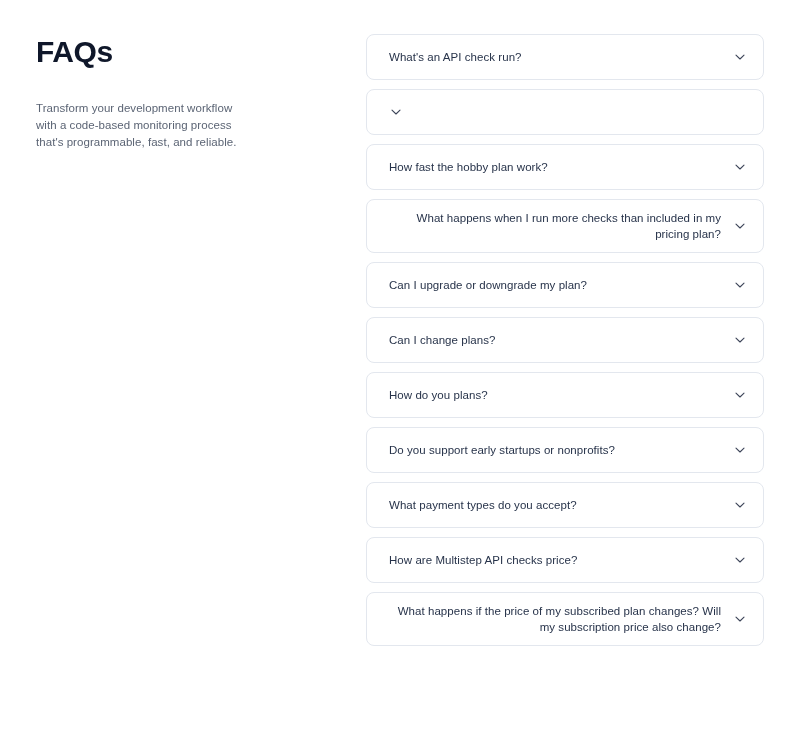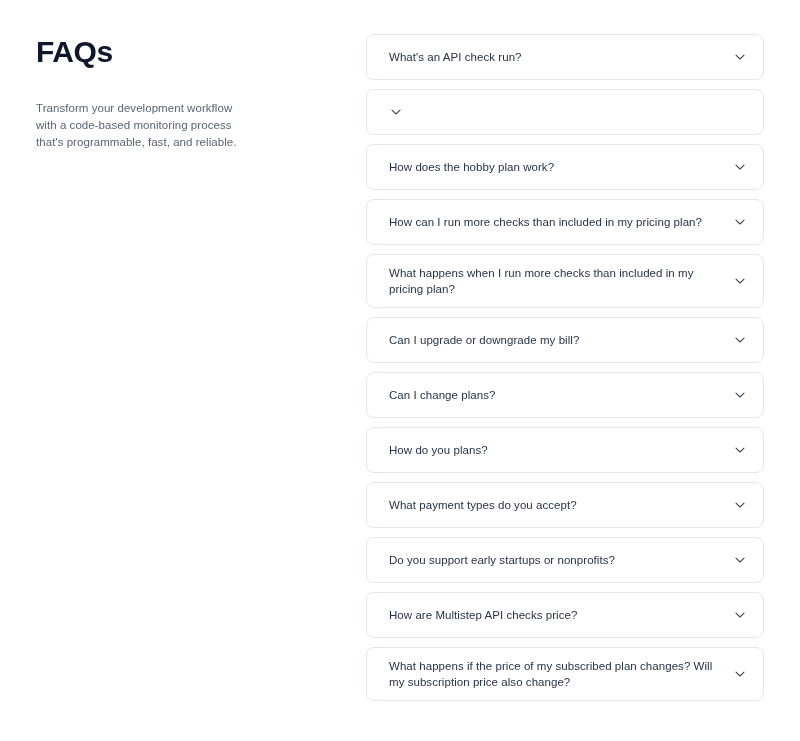--- a/index.html
+++ b/index.html
@@ -36,20 +36,21 @@
     line-height: 17px;
     color: #5b6474;
     max-width: 210px;
     letter-spacing: 0.05px;
     margin-top: 26px;
   }
   .right-col {
     flex: 1;
     padding-left: 30px;
     padding-top: 4px;
+    text-align: right;
   }
   .faq-list {
     display: flex;
     flex-direction: column;
     gap: 9px;
     width: 398px;
   }
   .faq-item {
     border: 1px solid #e3e7ee;
     border-radius: 8px;
@@ -97,45 +98,37 @@
           </span>
         </div>
         <div class="faq-item">
           <span class="chev">
             <svg width="14" height="14" viewBox="0 0 14 14" fill="none" xmlns="http://www.w3.org/2000/svg">
               <path d="M3 5.2 L7 9 L11 5.2" stroke="#3c4458" stroke-width="1.1" fill="none" stroke-linecap="round" stroke-linejoin="round"></path>
             </svg>
           </span>
         </div>
         <div class="faq-item">
-          <span class="faq-q">How does the hobby plan work?</span>
-          <span class="chev">
-            <svg width="14" height="14" viewBox="0 0 14 14" fill="none" xmlns="http://www.w3.org/2000/svg">
-              <path d="M3 5.2 L7 9 L11 5.2" stroke="#3c4458" stroke-width="1.1" fill="none" stroke-linecap="round" stroke-linejoin="round"></path>
-            </svg>
-          </span>
-        </div>
-        <div class="faq-item">
-          <span class="faq-q">How can I run more checks than included in my pricing plan?</span>
+          <span class="faq-q">How fast the hobby plan work?</span>
           <span class="chev">
             <svg width="14" height="14" viewBox="0 0 14 14" fill="none" xmlns="http://www.w3.org/2000/svg">
               <path d="M3 5.2 L7 9 L11 5.2" stroke="#3c4458" stroke-width="1.1" fill="none" stroke-linecap="round" stroke-linejoin="round"></path>
             </svg>
           </span>
         </div>
         <div class="faq-item">
           <span class="faq-q">What happens when I run more checks than included in my pricing plan?</span>
           <span class="chev">
             <svg width="14" height="14" viewBox="0 0 14 14" fill="none" xmlns="http://www.w3.org/2000/svg">
               <path d="M3 5.2 L7 9 L11 5.2" stroke="#3c4458" stroke-width="1.1" fill="none" stroke-linecap="round" stroke-linejoin="round"></path>
             </svg>
           </span>
         </div>
         <div class="faq-item">
-          <span class="faq-q">Can I upgrade or downgrade my bill?</span>
+          <span class="faq-q">Can I upgrade or downgrade my plan?</span>
           <span class="chev">
             <svg width="14" height="14" viewBox="0 0 14 14" fill="none" xmlns="http://www.w3.org/2000/svg">
               <path d="M3 5.2 L7 9 L11 5.2" stroke="#3c4458" stroke-width="1.1" fill="none" stroke-linecap="round" stroke-linejoin="round"></path>
             </svg>
           </span>
         </div>
         <div class="faq-item">
           <span class="faq-q">Can I change plans?</span>
           <span class="chev">
             <svg width="14" height="14" viewBox="0 0 14 14" fill="none" xmlns="http://www.w3.org/2000/svg">
@@ -145,29 +138,29 @@
         </div>
         <div class="faq-item">
           <span class="faq-q">How do you plans?</span>
           <span class="chev">
             <svg width="14" height="14" viewBox="0 0 14 14" fill="none" xmlns="http://www.w3.org/2000/svg">
               <path d="M3 5.2 L7 9 L11 5.2" stroke="#3c4458" stroke-width="1.1" fill="none" stroke-linecap="round" stroke-linejoin="round"></path>
             </svg>
           </span>
         </div>
         <div class="faq-item">
-          <span class="faq-q">What payment types do you accept?</span>
+          <span class="faq-q">Do you support early startups or nonprofits?</span>
           <span class="chev">
             <svg width="14" height="14" viewBox="0 0 14 14" fill="none" xmlns="http://www.w3.org/2000/svg">
               <path d="M3 5.2 L7 9 L11 5.2" stroke="#3c4458" stroke-width="1.1" fill="none" stroke-linecap="round" stroke-linejoin="round"></path>
             </svg>
           </span>
         </div>
         <div class="faq-item">
-          <span class="faq-q">Do you support early startups or nonprofits?</span>
+          <span class="faq-q">What payment types do you accept?</span>
           <span class="chev">
             <svg width="14" height="14" viewBox="0 0 14 14" fill="none" xmlns="http://www.w3.org/2000/svg">
               <path d="M3 5.2 L7 9 L11 5.2" stroke="#3c4458" stroke-width="1.1" fill="none" stroke-linecap="round" stroke-linejoin="round"></path>
             </svg>
           </span>
         </div>
         <div class="faq-item">
           <span class="faq-q">How are Multistep API checks price?</span>
           <span class="chev">
             <svg width="14" height="14" viewBox="0 0 14 14" fill="none" xmlns="http://www.w3.org/2000/svg">

